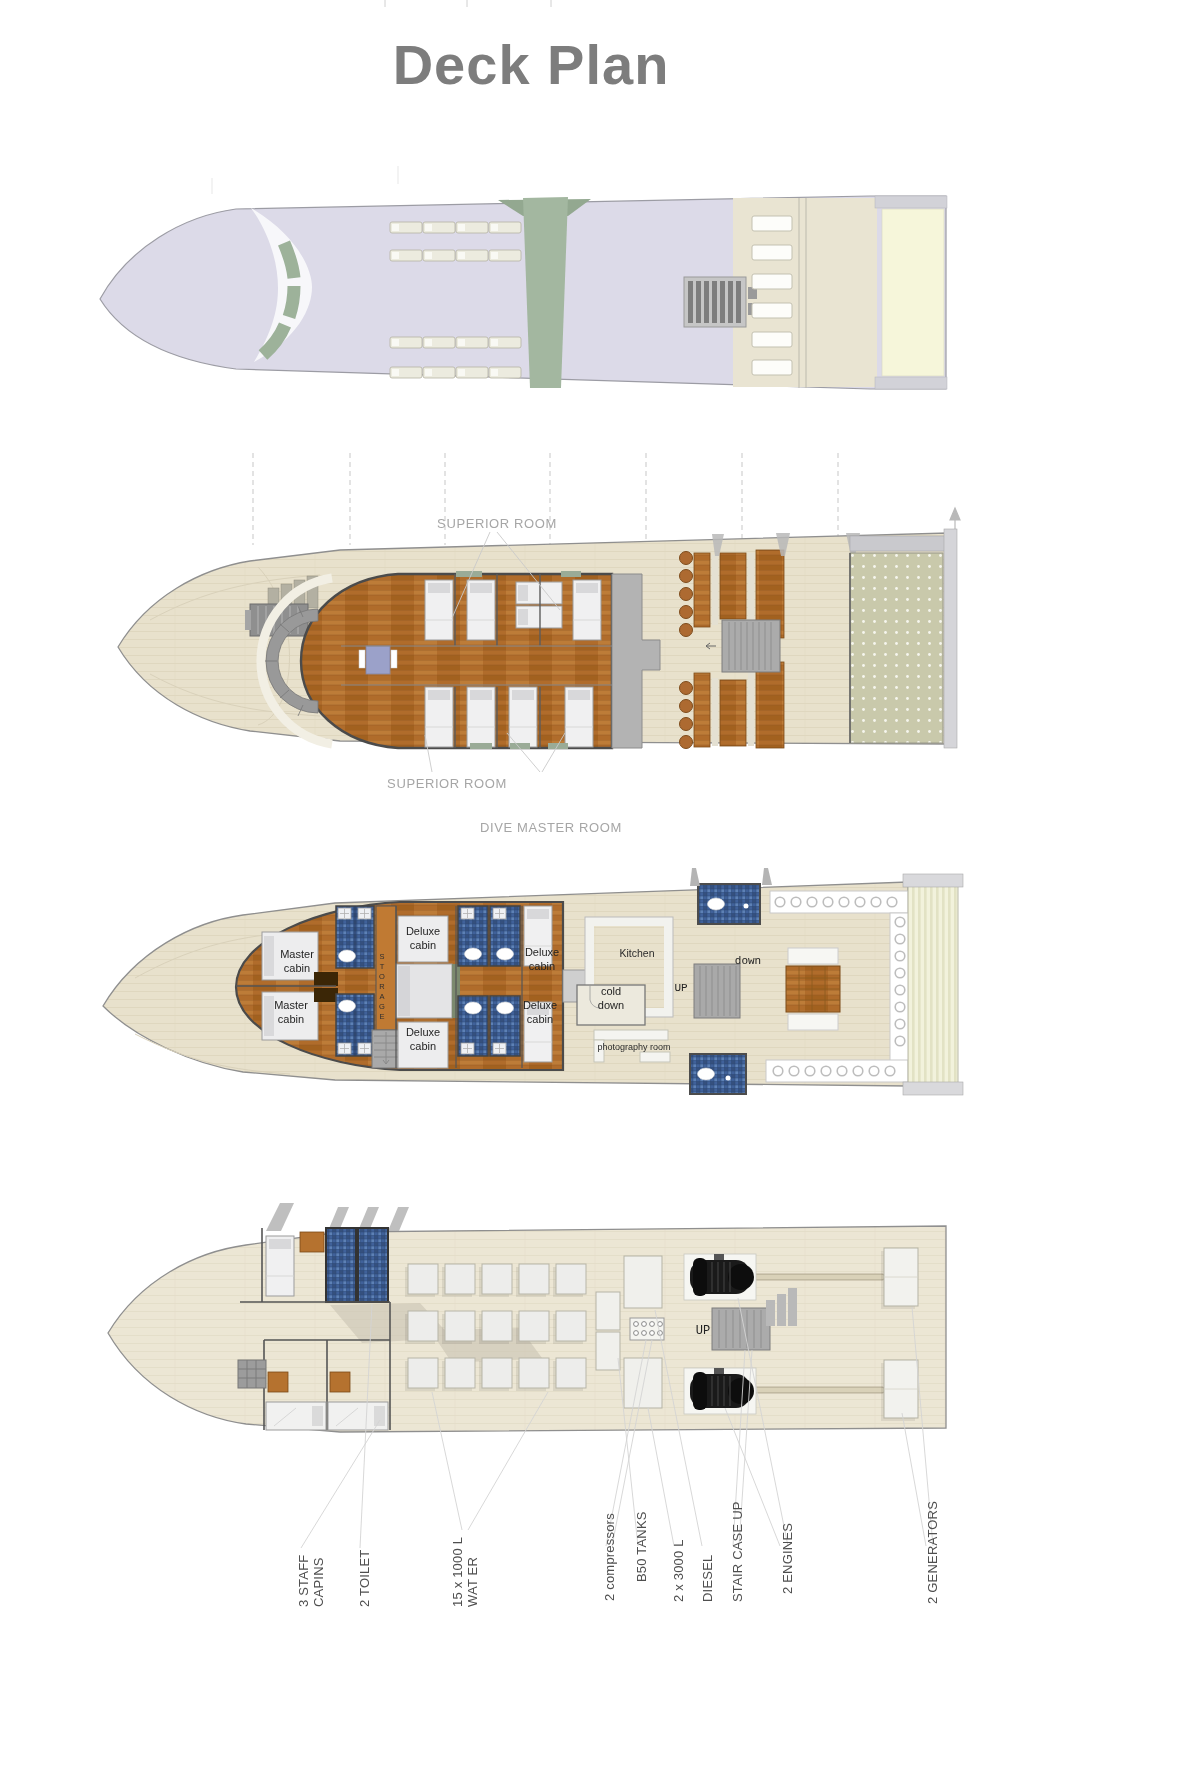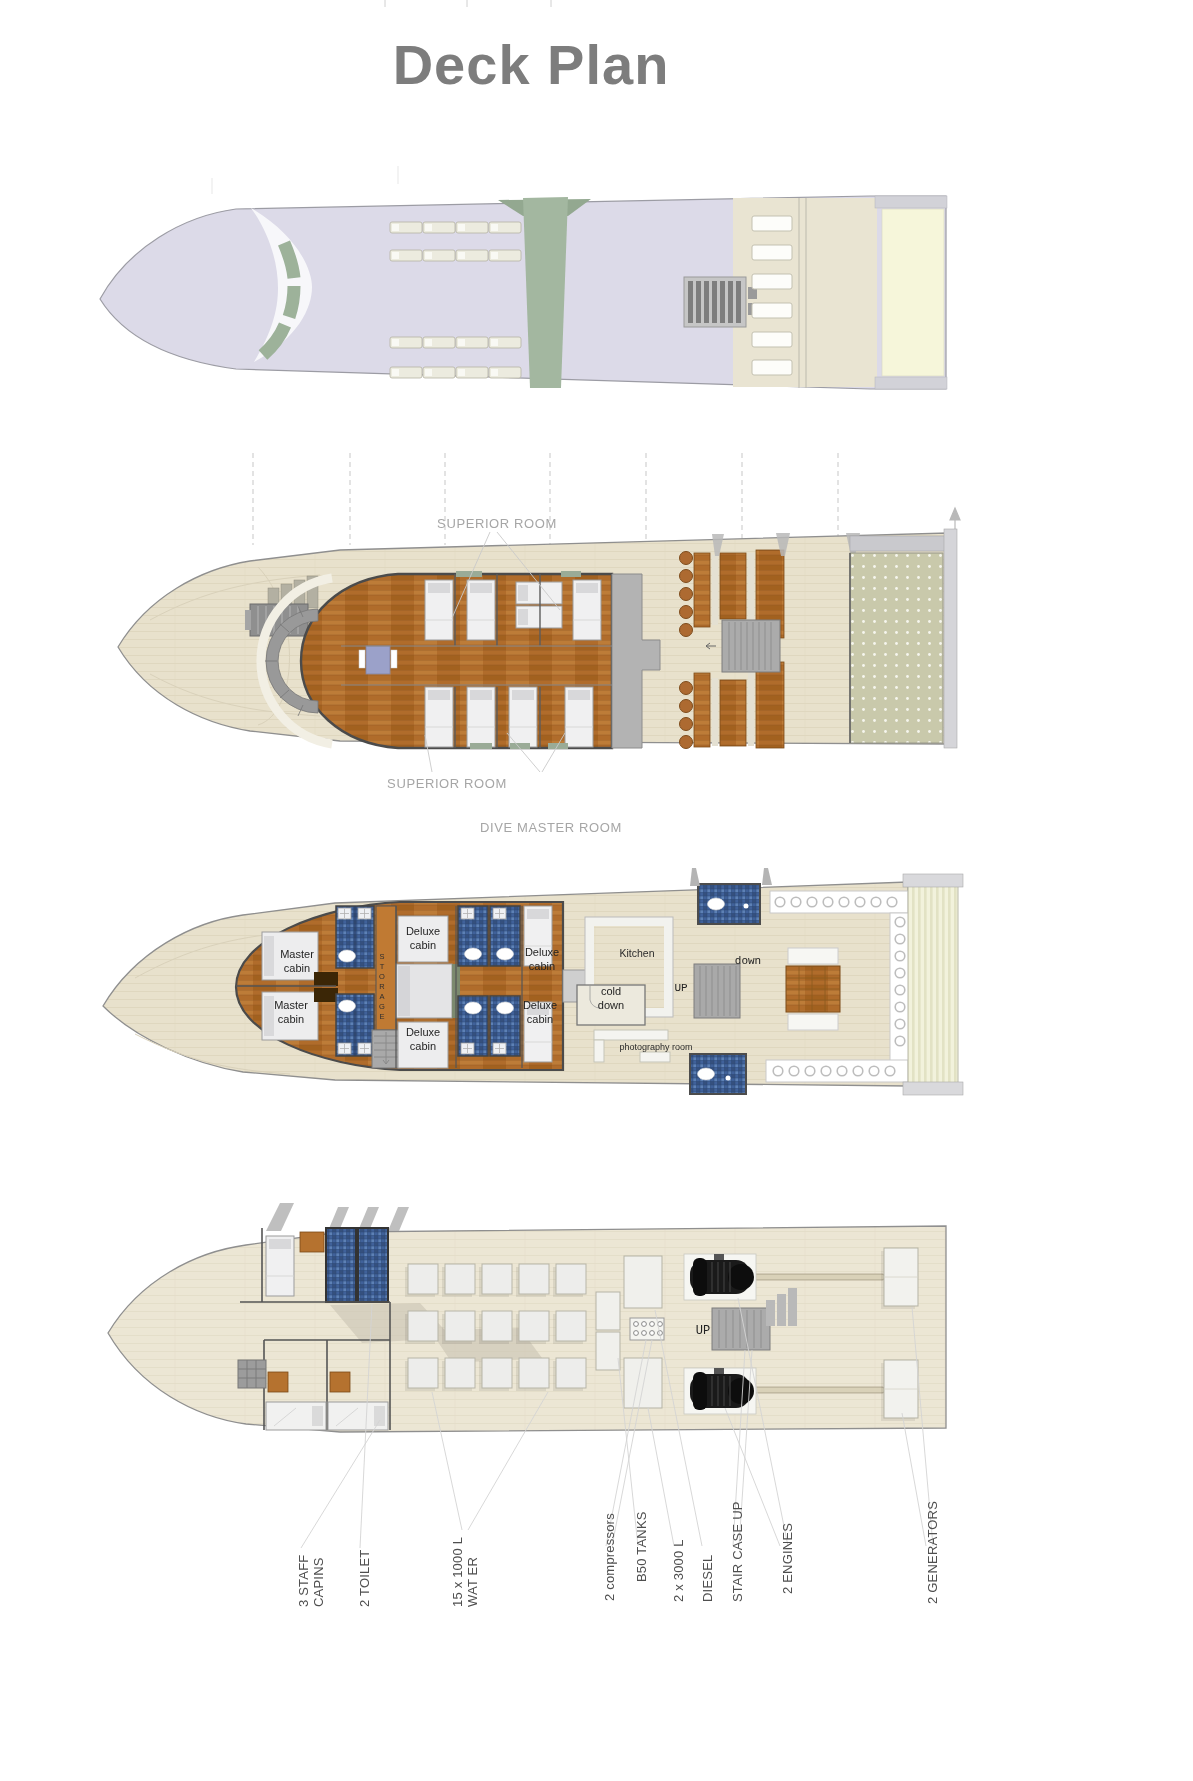--- a/index.html
+++ b/index.html
@@ -569,21 +569,21 @@
 <div class="lbl room" style="left:540px;top:1013px;">
   <span>Deluxe</span>
       <span>cabin</span>
 </div>
 <div class="storage" style="left:378px;top:952px;height:112px;">STORAGE</div>
 <div class="lbl kit" style="left:637px;top:953px;">Kitchen</div>
 <div class="lbl room" style="left:601px;top:999px;padding-left:20px;">
   <span>cold</span>
       <span>down</span>
 </div>
-<div class="lbl sm" style="left:656px;top:1047px;">photography room</div>
+<div class="lbl sm" style="left:634px;top:1047px;">photography room</div>
 <div class="lbl updown" style="left:681px;top:988px;">UP</div>
 <div class="lbl updown" style="left:748px;top:961px;">down</div>
 <div class="lbl updown" style="left:703px;top:1331px;font-size:12px;">UP</div>
 
 <div class="callout" style="left:296px;top:1607px;">
   <span>3 STAFF</span>
       <span>CAPINS</span>
 </div>
 <div class="callout" style="left:357px;top:1607px;">
   <span>2 TOILET</span>

